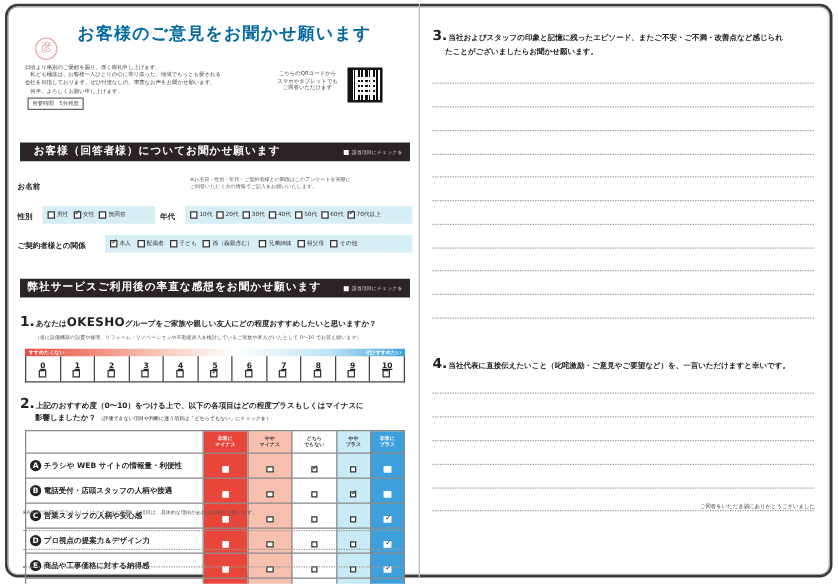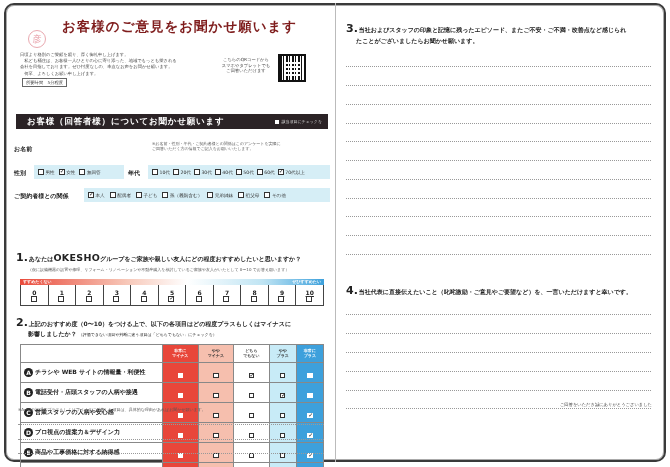--- a/index.html
+++ b/index.html
@@ -6,21 +6,21 @@
   html, body { width: 670px; height: 467px; background: #ffffff; overflow: hidden; }
   body { font-family: "DejaVu Sans", sans-serif; color: #222; position: relative; }
 
   .frame { position: absolute; left: 4px; top: 3px; width: 662px; height: 459px;
            border: 2px solid #3a3a3a; border-radius: 10px; box-shadow: inset 0 0 0 1px #aaa; }
   .spine { position: absolute; left: 335px; top: 3px; width: 1px; height: 459px; background: #bbb; }
 
   .page-left { position: absolute; left: 12px; top: 8px; width: 318px; height: 450px; }
   .page-right { position: absolute; left: 346px; top: 8px; width: 310px; height: 450px; }
 
-  .title { position: absolute; left: 50px; top: 10px; font-size: 13.5px; font-weight: bold; letter-spacing: 1px; color: #7f1d1d; }
+  .title { position: absolute; left: 50px; top: 10px; font-size: 13.5px; font-weight: bold; letter-spacing: 1px; color: #0369a1; }
   .seal { position: absolute; left: 16px; top: 22px; width: 18px; height: 18px; border-radius: 50%;
           border: 1px solid #e9a9b0; color: #e69aa4; font-size: 9px; text-align: center; line-height: 16px; }
   .intro { position: absolute; left: 8px; top: 44px; width: 200px; font-size: 4.3px; line-height: 6.2px; color: #444; }
   .duration { position: absolute; left: 10px; top: 70px; font-size: 4.3px; border: 1px solid #666; padding: 1px 3px; color: #444; }
   .qr-text { position: absolute; left: 206px; top: 49px; width: 56px; font-size: 4.3px; line-height: 5.5px; text-align: center; color: #444; }
   .qr { position: absolute; left: 266px; top: 46px; width: 28px; height: 28px; background:
         repeating-linear-gradient(90deg, #111 0 2px, #fff 2px 3px, #111 3px 4px, #fff 4px 6px),
         #fff; border: 2px solid #111; }
   .qr::before { content: ""; position: absolute; inset: 4px; background:
         repeating-linear-gradient(0deg, #fff 0 2px, transparent 2px 4px); }
@@ -177,20 +177,24 @@
     <label class="opt">
         <span class="cb"></span>
         <span>祖父母</span>
       </label>
     <label class="opt">
         <span class="cb"></span>
         <span>その他</span>
       </label>
   </div>
 
+  <div class="section-bar" style="top:215px;">
+    <span>弊社サービスご利用後の率直な感想をお聞かせ願います</span>
+    <span class="hint"><span class="box"></span><span>該当項目にチェックを</span></span>
+  </div>
 
   <div class="q-title" style="left:4px; top:243px; white-space:nowrap;">
     <span class="q-num">1.</span><span>あなたは</span><span class="brand">OKESHO</span><span>グループをご家族や親しい友人にどの程度おすすめしたいと思いますか？</span>
   </div>
   <div class="note-small" style="left:16px; top:259px; white-space:nowrap;">（仮に設備機器の設置や修理、リフォーム・リノベーションや不動産購入を検討しているご家族や友人がいたとして 0〜10 でお答え願います）</div>
 
   <div class="scale" style="top:271px;">
     <div class="scale-bar">
       <span>すすめたくない</span>
         <span class="right">ぜひすすめたい</span>

